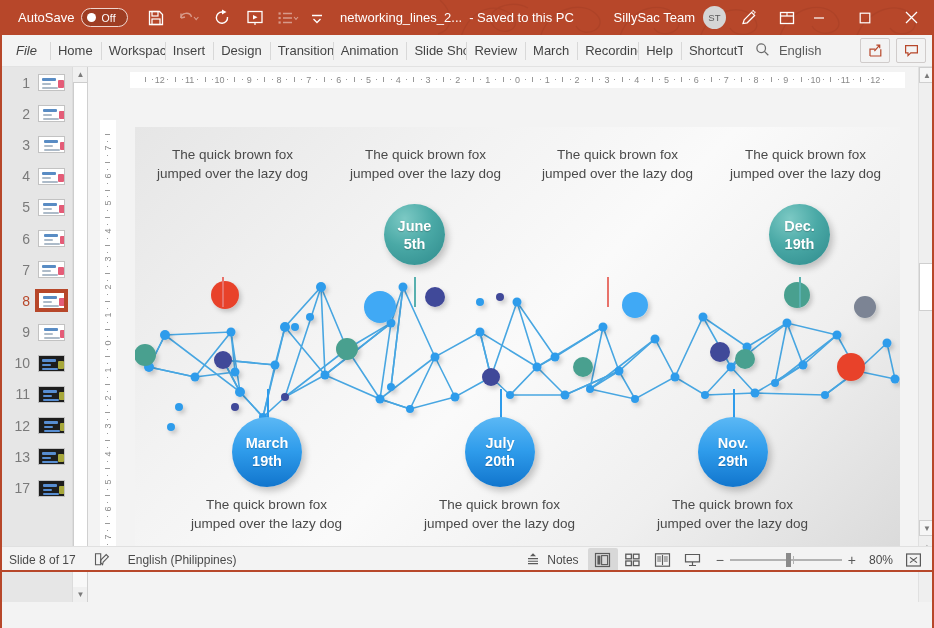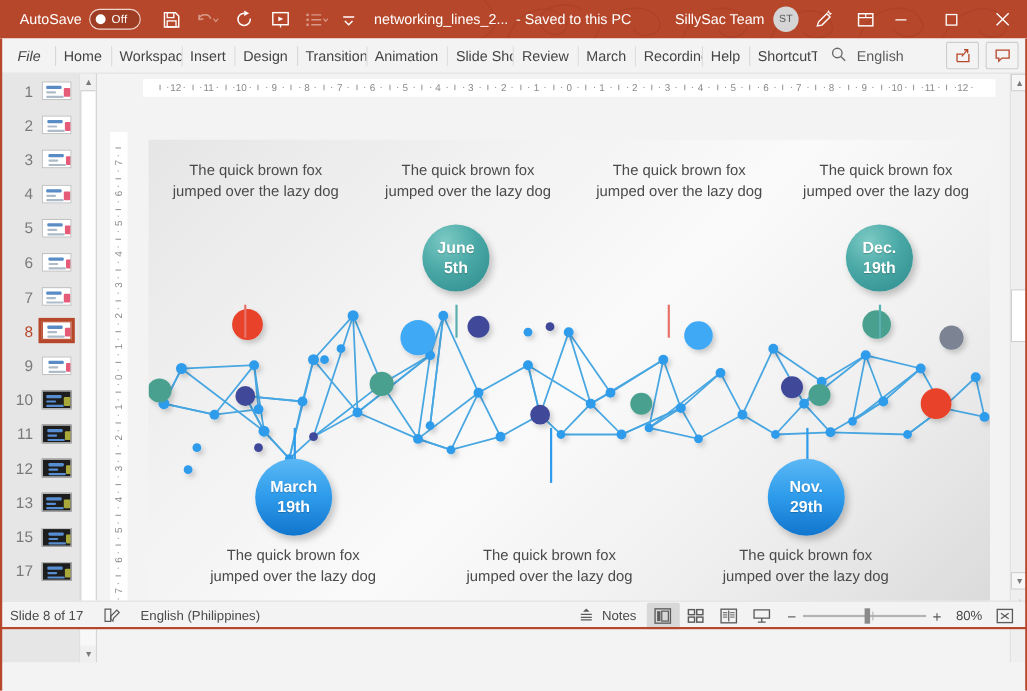--- a/index.html
+++ b/index.html
@@ -443,29 +443,20 @@
             <i class="tmini" style="left: 21px; top: 5px; width: 6px; height: 8px; background: rgb(204, 204, 68); opacity: 0.8;"></i>
           </span>
         </div>
         <div class="thumbrow">
           <span class="thumbnum">13</span>
           <span class="thumbimg dark">
             <i class="tmini" style="left: 3px; top: 3px; width: 14px; height: 3px; background: rgb(102, 170, 255); opacity: 0.8;"></i>
             <i class="tmini" style="left: 3px; top: 8px; width: 9px; height: 2px; background: rgb(102, 170, 255); opacity: 0.8;"></i>
             <i class="tmini" style="left: 3px; top: 12px; width: 16px; height: 2px; background: rgb(102, 170, 255); opacity: 0.8;"></i>
             <i class="tmini" style="left: 19px; top: 5px; width: 6px; height: 8px; background: rgb(204, 204, 68); opacity: 0.8;"></i>
-          </span>
-        </div>
-        <div class="thumbrow">
-          <span class="thumbnum">15</span>
-          <span class="thumbimg dark">
-            <i class="tmini" style="left: 5px; top: 3px; width: 14px; height: 3px; background: rgb(102, 170, 255); opacity: 0.8;"></i>
-            <i class="tmini" style="left: 5px; top: 8px; width: 9px; height: 2px; background: rgb(102, 170, 255); opacity: 0.8;"></i>
-            <i class="tmini" style="left: 5px; top: 12px; width: 16px; height: 2px; background: rgb(102, 170, 255); opacity: 0.8;"></i>
-            <i class="tmini" style="left: 21px; top: 5px; width: 6px; height: 8px; background: rgb(204, 204, 68); opacity: 0.8;"></i>
           </span>
         </div>
         <div class="thumbrow">
           <span class="thumbnum">17</span>
           <span class="thumbimg dark">
             <i class="tmini" style="left: 4px; top: 3px; width: 14px; height: 3px; background: rgb(102, 170, 255); opacity: 0.8;"></i>
             <i class="tmini" style="left: 4px; top: 8px; width: 9px; height: 2px; background: rgb(102, 170, 255); opacity: 0.8;"></i>
             <i class="tmini" style="left: 4px; top: 12px; width: 16px; height: 2px; background: rgb(102, 170, 255); opacity: 0.8;"></i>
             <i class="tmini" style="left: 20px; top: 5px; width: 6px; height: 8px; background: rgb(204, 204, 68); opacity: 0.8;"></i>
           </span>
@@ -777,20 +768,24 @@
     </div>
 
     <div class="stem" style="left:132px; top:262px; height:50px; background:#2f9ceb;"></div>
     <div class="stem" style="left:365px; top:262px; height:50px; background:#2f9ceb;"></div>
     <div class="stem" style="left:598px; top:262px; height:50px; background:#2f9ceb;"></div>
 
     <div class="bubble blue" style="left:97px;  top:290px; width:70px;height:70px;">
       <span>March</span>
       <span>19th</span>
     </div>
+    <div class="bubble blue" style="left:330px; top:290px; width:70px;height:70px;">
+      <span>July</span>
+      <span>20th</span>
+    </div>
     <div class="bubble blue" style="left:563px; top:290px; width:70px;height:70px;">
       <span>Nov.</span>
       <span>29th</span>
     </div>
 
     <div class="slide-text" style="left:49px;  top:368px;">The quick brown fox jumped over the lazy dog</div>
     <div class="slide-text" style="left:282px; top:368px;">The quick brown fox jumped over the lazy dog</div>
     <div class="slide-text" style="left:515px; top:368px;">The quick brown fox jumped over the lazy dog</div>
   </div>
 

